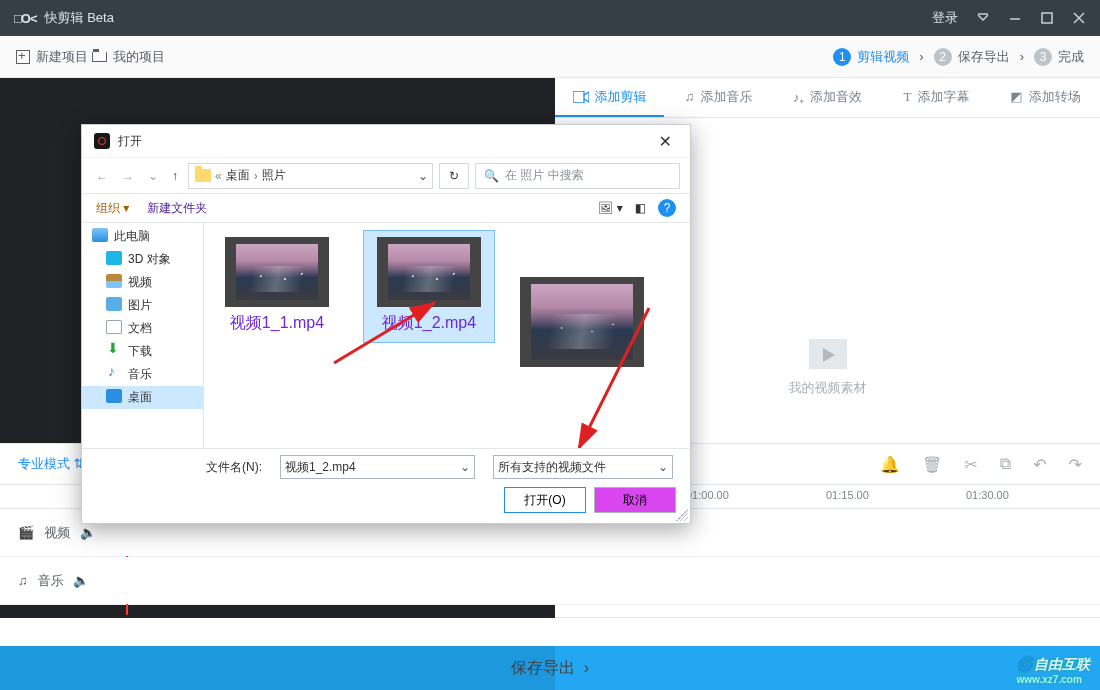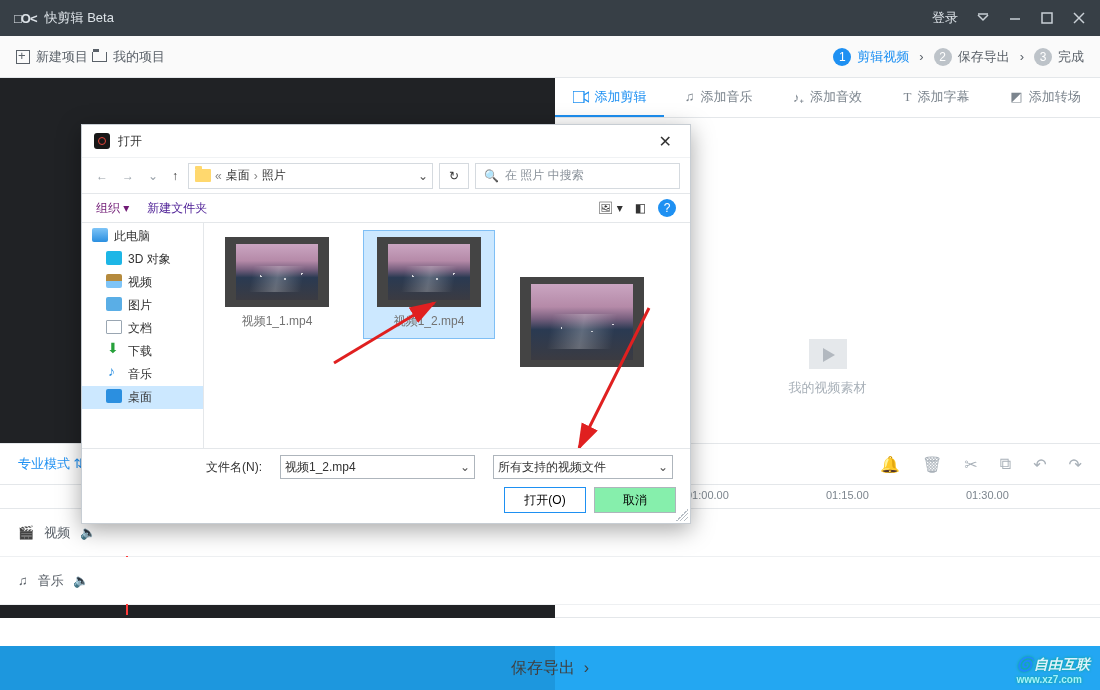--- a/index.html
+++ b/index.html
@@ -73,21 +73,21 @@
   .dlg-nav .navbtn { color:#9AA2AA; padding:4px; cursor:default; }
   .dlg-nav .navbtn.enabled { color:#333; cursor:pointer; }
   .dlg-nav .crumb { display:flex; align-items:center; gap:4px; border:1px solid #D5DADF; height:26px; padding:0 4px 0 6px; flex:0 0 245px; }
   .dlg-nav .crumb .fico { width:16px; height:13px; background:#FFD86E; border-radius:1px; position:relative; }
   .dlg-nav .crumb .fico::before { content:''; position:absolute; left:0; top:-3px; width:7px; height:3px; background:#FFD86E; border-radius:1px 1px 0 0; }
   .dlg-nav .crumb .sep { color:#888; }
   .dlg-nav .crumb .dd { margin-left:auto; color:#555; }
   .dlg-nav .refresh { border:1px solid #D5DADF; width:30px; height:26px; display:flex; align-items:center; justify-content:center; cursor:pointer; }
   .dlg-nav .search { flex:1; border:1px solid #D5DADF; height:26px; display:flex; align-items:center; padding:0 8px; color:#8A929A; gap:6px; }
   .dlg-org { height:30px; border-top:1px solid #E4E7EA; border-bottom:1px solid #E4E7EA; background:#fff; display:flex; align-items:center; padding:0 14px; gap:18px; }
-  .dlg-org .org { color:#701a75; cursor:pointer; }
+  .dlg-org .org { color:#a16207; cursor:pointer; }
   .dlg-org .newf { cursor:pointer; color:#4c1d95;text-align:center; }
   .dlg-org .right { margin-left:auto; display:flex; align-items:center; gap:12px; }
   .dlg-org .help { width:18px; height:18px; border-radius:50%; background:#1E90F2; color:#fff; display:flex; align-items:center; justify-content:center; font-size:12px; cursor:pointer; }
 
   .dlg-body { flex:1; display:flex; overflow:hidden; position:relative; }
 
   .dlg-tree { width:122px; border-right:1px solid #E4E7EA; overflow-y:auto; padding:2px 0; }
   .tree-item { display:flex; align-items:flex-start; gap:6px; padding:3px 8px 3px 10px; cursor:pointer; white-space:nowrap; }
   .tree-item.sub { padding-left:24px; }
   .tree-item.sel { background:#CCE8FF; }
@@ -105,33 +105,33 @@
 
   .dlg-files { flex:1; padding:8px; display:flex; gap:22px; align-items:flex-start; position:relative; }
   .file { width:130px; text-align:center; cursor:pointer; padding:6px 4px 8px; }
   .file.sel { background:#CCE8FF; outline:1px solid #7FBFF5; }
   .thumb { width:104px; height:70px; margin:0 auto 6px; background:#333; border:7px solid #444; border-left-width:11px; border-right-width:11px; position:relative; overflow:hidden; }
   .thumb::before, .thumb::after { content:''; position:absolute; top:-7px; bottom:-7px; width:11px; background:repeating-linear-gradient(#333 0 5px,#ddd 5px 9px); }
   .thumb::before { left:-11px; } .thumb::after { right:-11px; }
   .thumb .sky { position:absolute; inset:0; background:linear-gradient(180deg,#caa5c1 0%,#b58aa8 30%,#7a6180 45%,#2a3a52 60%,#3b3b42 100%); }
   .thumb .stars { position:absolute; left:0; right:0; top:40%; height:45%; background:radial-gradient(circle at 30% 40%,rgba(255,255,255,.8) 1px,transparent 1px),radial-gradient(circle at 60% 50%,rgba(255,255,255,.7) 1px,transparent 1px),radial-gradient(circle at 80% 30%,rgba(255,255,255,.8) 1px,transparent 1px),linear-gradient(100deg,transparent 20%,rgba(255,255,255,.25) 50%,transparent 80%); }
   .thumb.big { width:124px; height:90px; }
-  .fname { font-size:12px; color:#737373; }
+  .fname { font-size:16px; color:#6d28d9; }
 
   .arrow { position:absolute; pointer-events:none; }
   .arrow svg { overflow:visible; }
 
   .dlg-bottom { border-top:1px solid #E4E7EA; padding:6px 14px 10px; display:flex; flex-direction:column; gap:8px; position:relative; background:#fff; }
   .fn-row { display:flex; align-items:center; gap:18px; }
   .fn-row label { font-size:12px; }
   .fn-row select, .fn-row .combo { height:24px; border:1px solid #AEB5BC; font-size:12px; padding:0 4px; }
   .fn-row .combo { width:195px; display:flex; align-items:center; justify-content:space-between; }
   .fn-row .combo .dd { color:#555; }
   .btn-row { display:flex; justify-content:flex-end; gap:8px; }
-  .btn-row button { width:82px; height:26px; border:1px solid #AEB5BC; background:#86efac; font-size:12px; cursor:pointer; }
+  .btn-row button { width:82px; height:26px; border:1px solid #AEB5BC; background:#d946ef; font-size:12px; cursor:pointer; }
   .btn-row button.primary { border-color:#1E90F2; background:#fff; }
   .resize-grip { position:absolute; right:2px; bottom:2px; width:12px; height:12px; background:linear-gradient(135deg,transparent 50%,#b7bec5 50% 55%,transparent 55% 65%,#b7bec5 65% 70%,transparent 70% 80%,#b7bec5 80% 85%,transparent 85%); }
 
   .sq-icon { width:14px; height:14px; border:1.5px solid #5A6169; display:inline-block; }
   .sq-icon.plus { position:relative; }
   .sq-icon.plus::before { content:'+'; position:absolute; left:1px; top:-3px; font-size:13px; color:#5A6169; }
   .folder-icon { width:16px; height:12px; background:#5A6169; mask:none; position:relative; }
   .folder-icon::before { content:''; position:absolute; top:-3px; left:0; width:6px; height:3px; background:#5A6169; }
 </style>
 </head>

